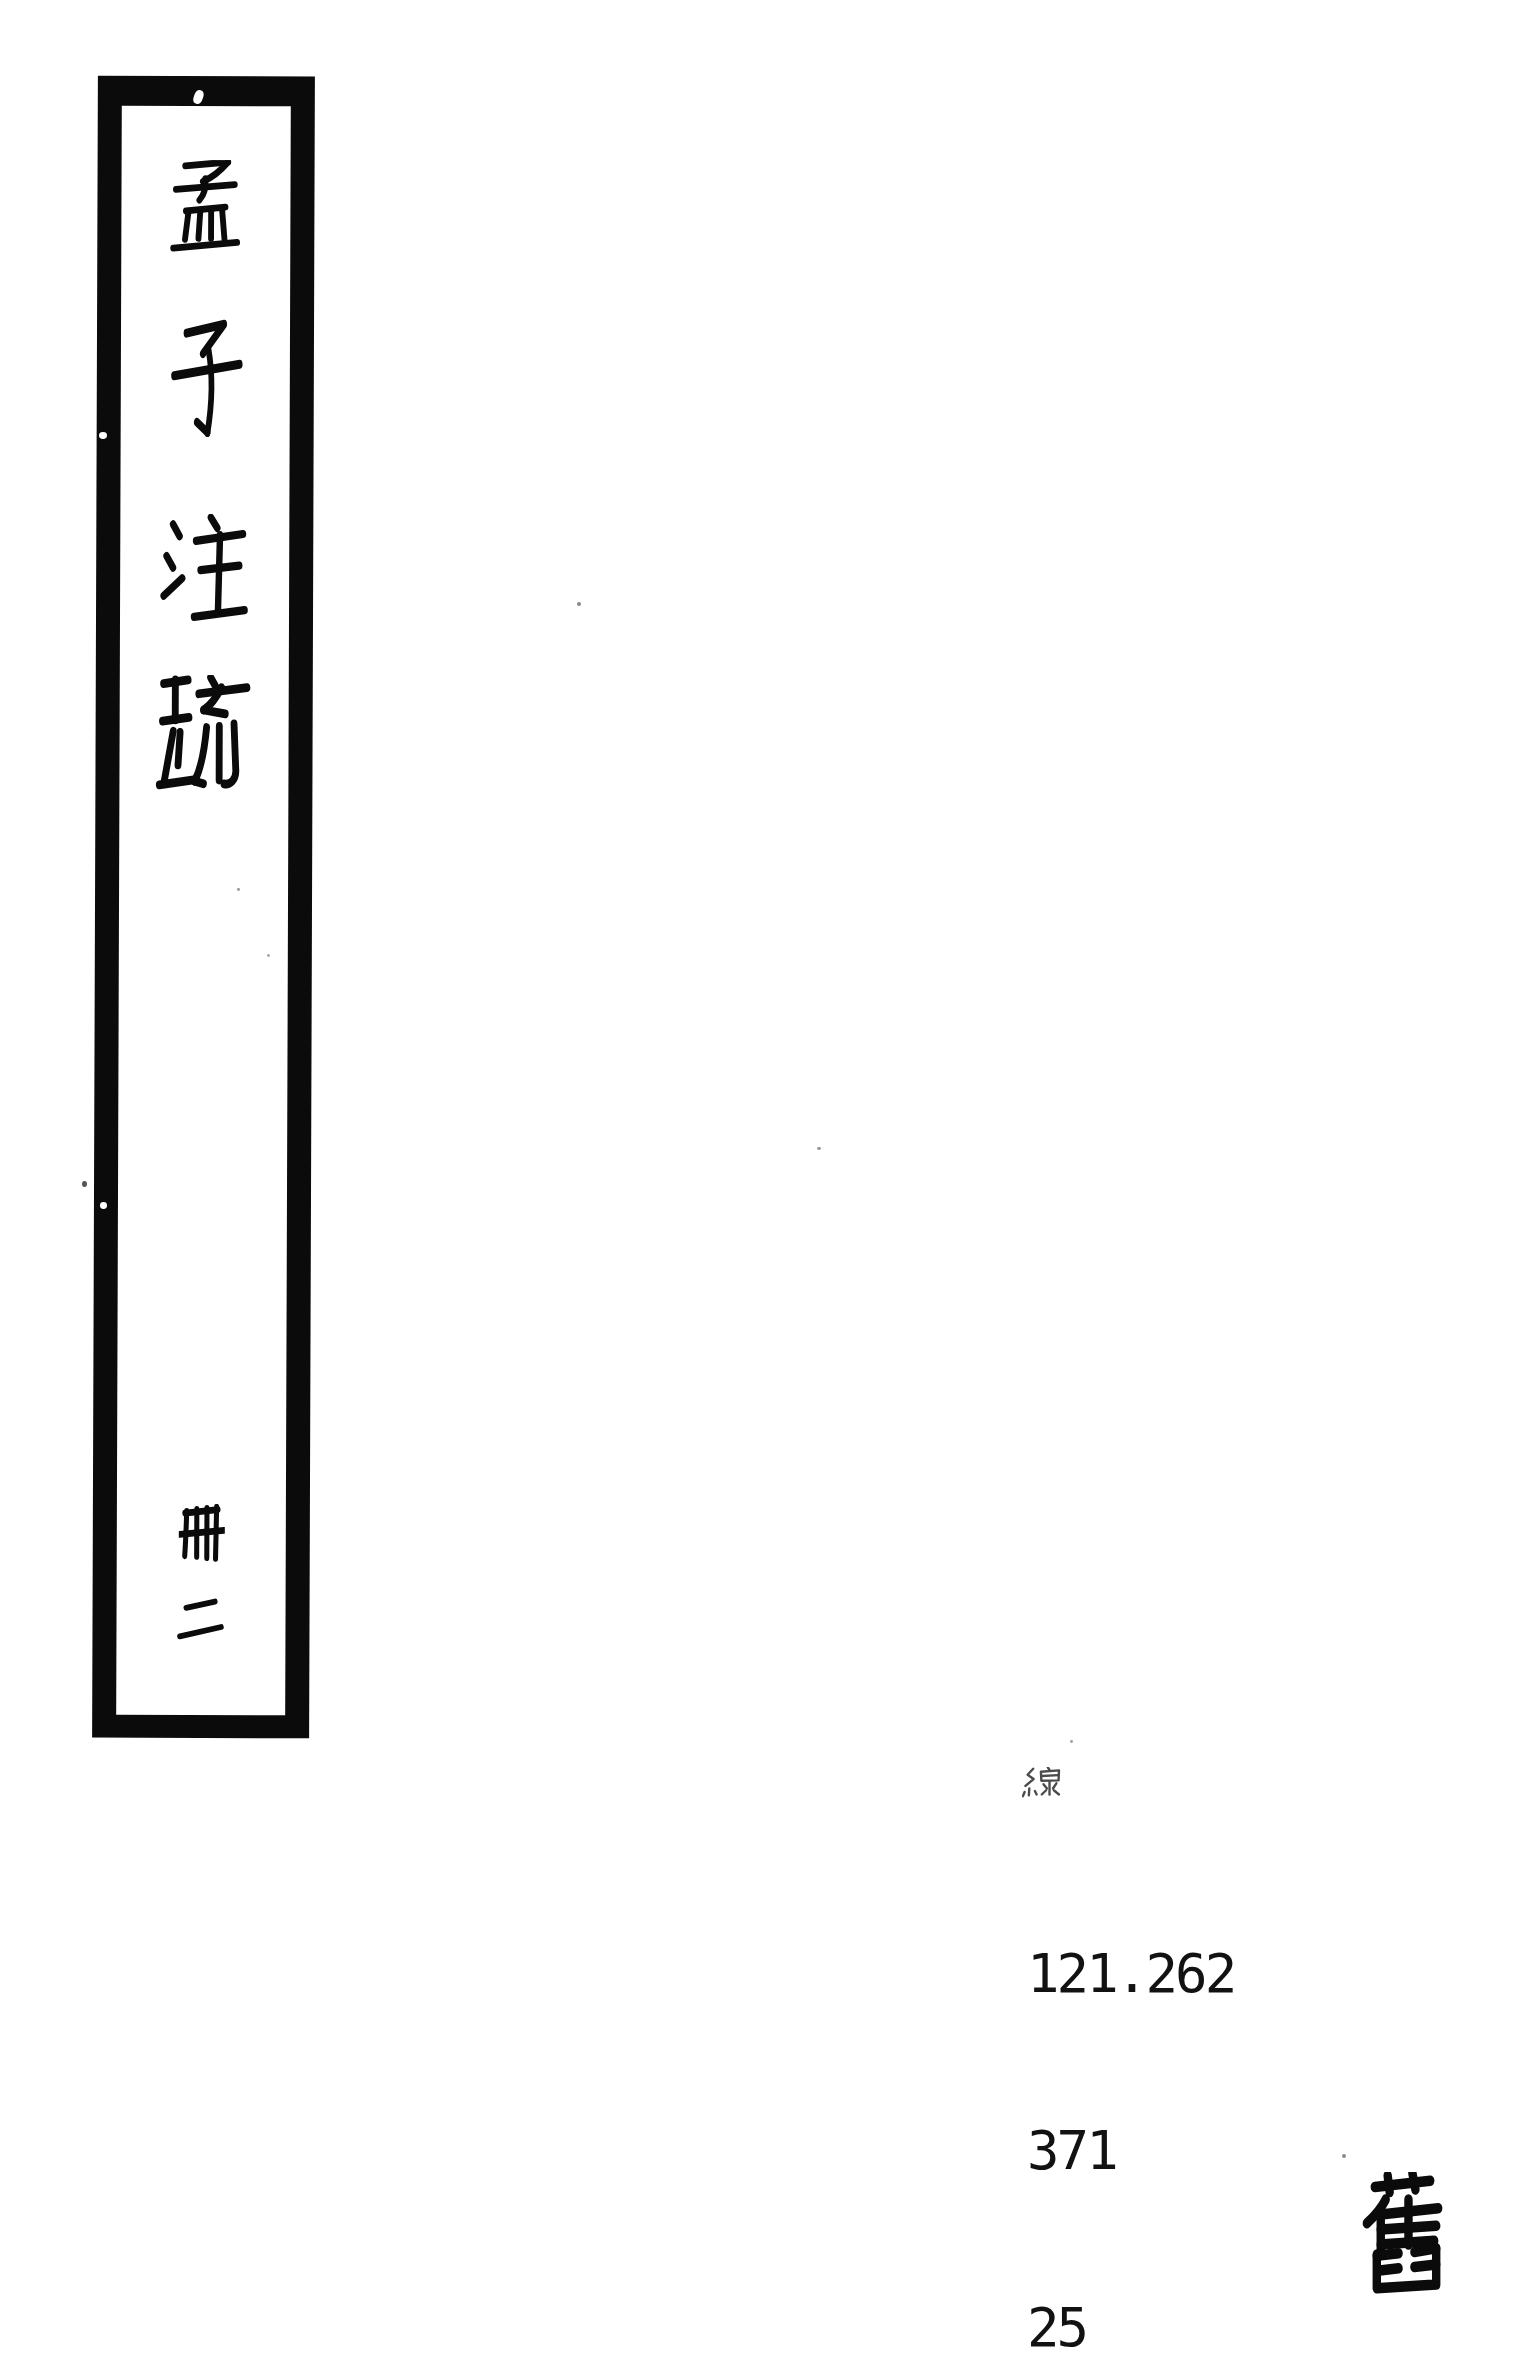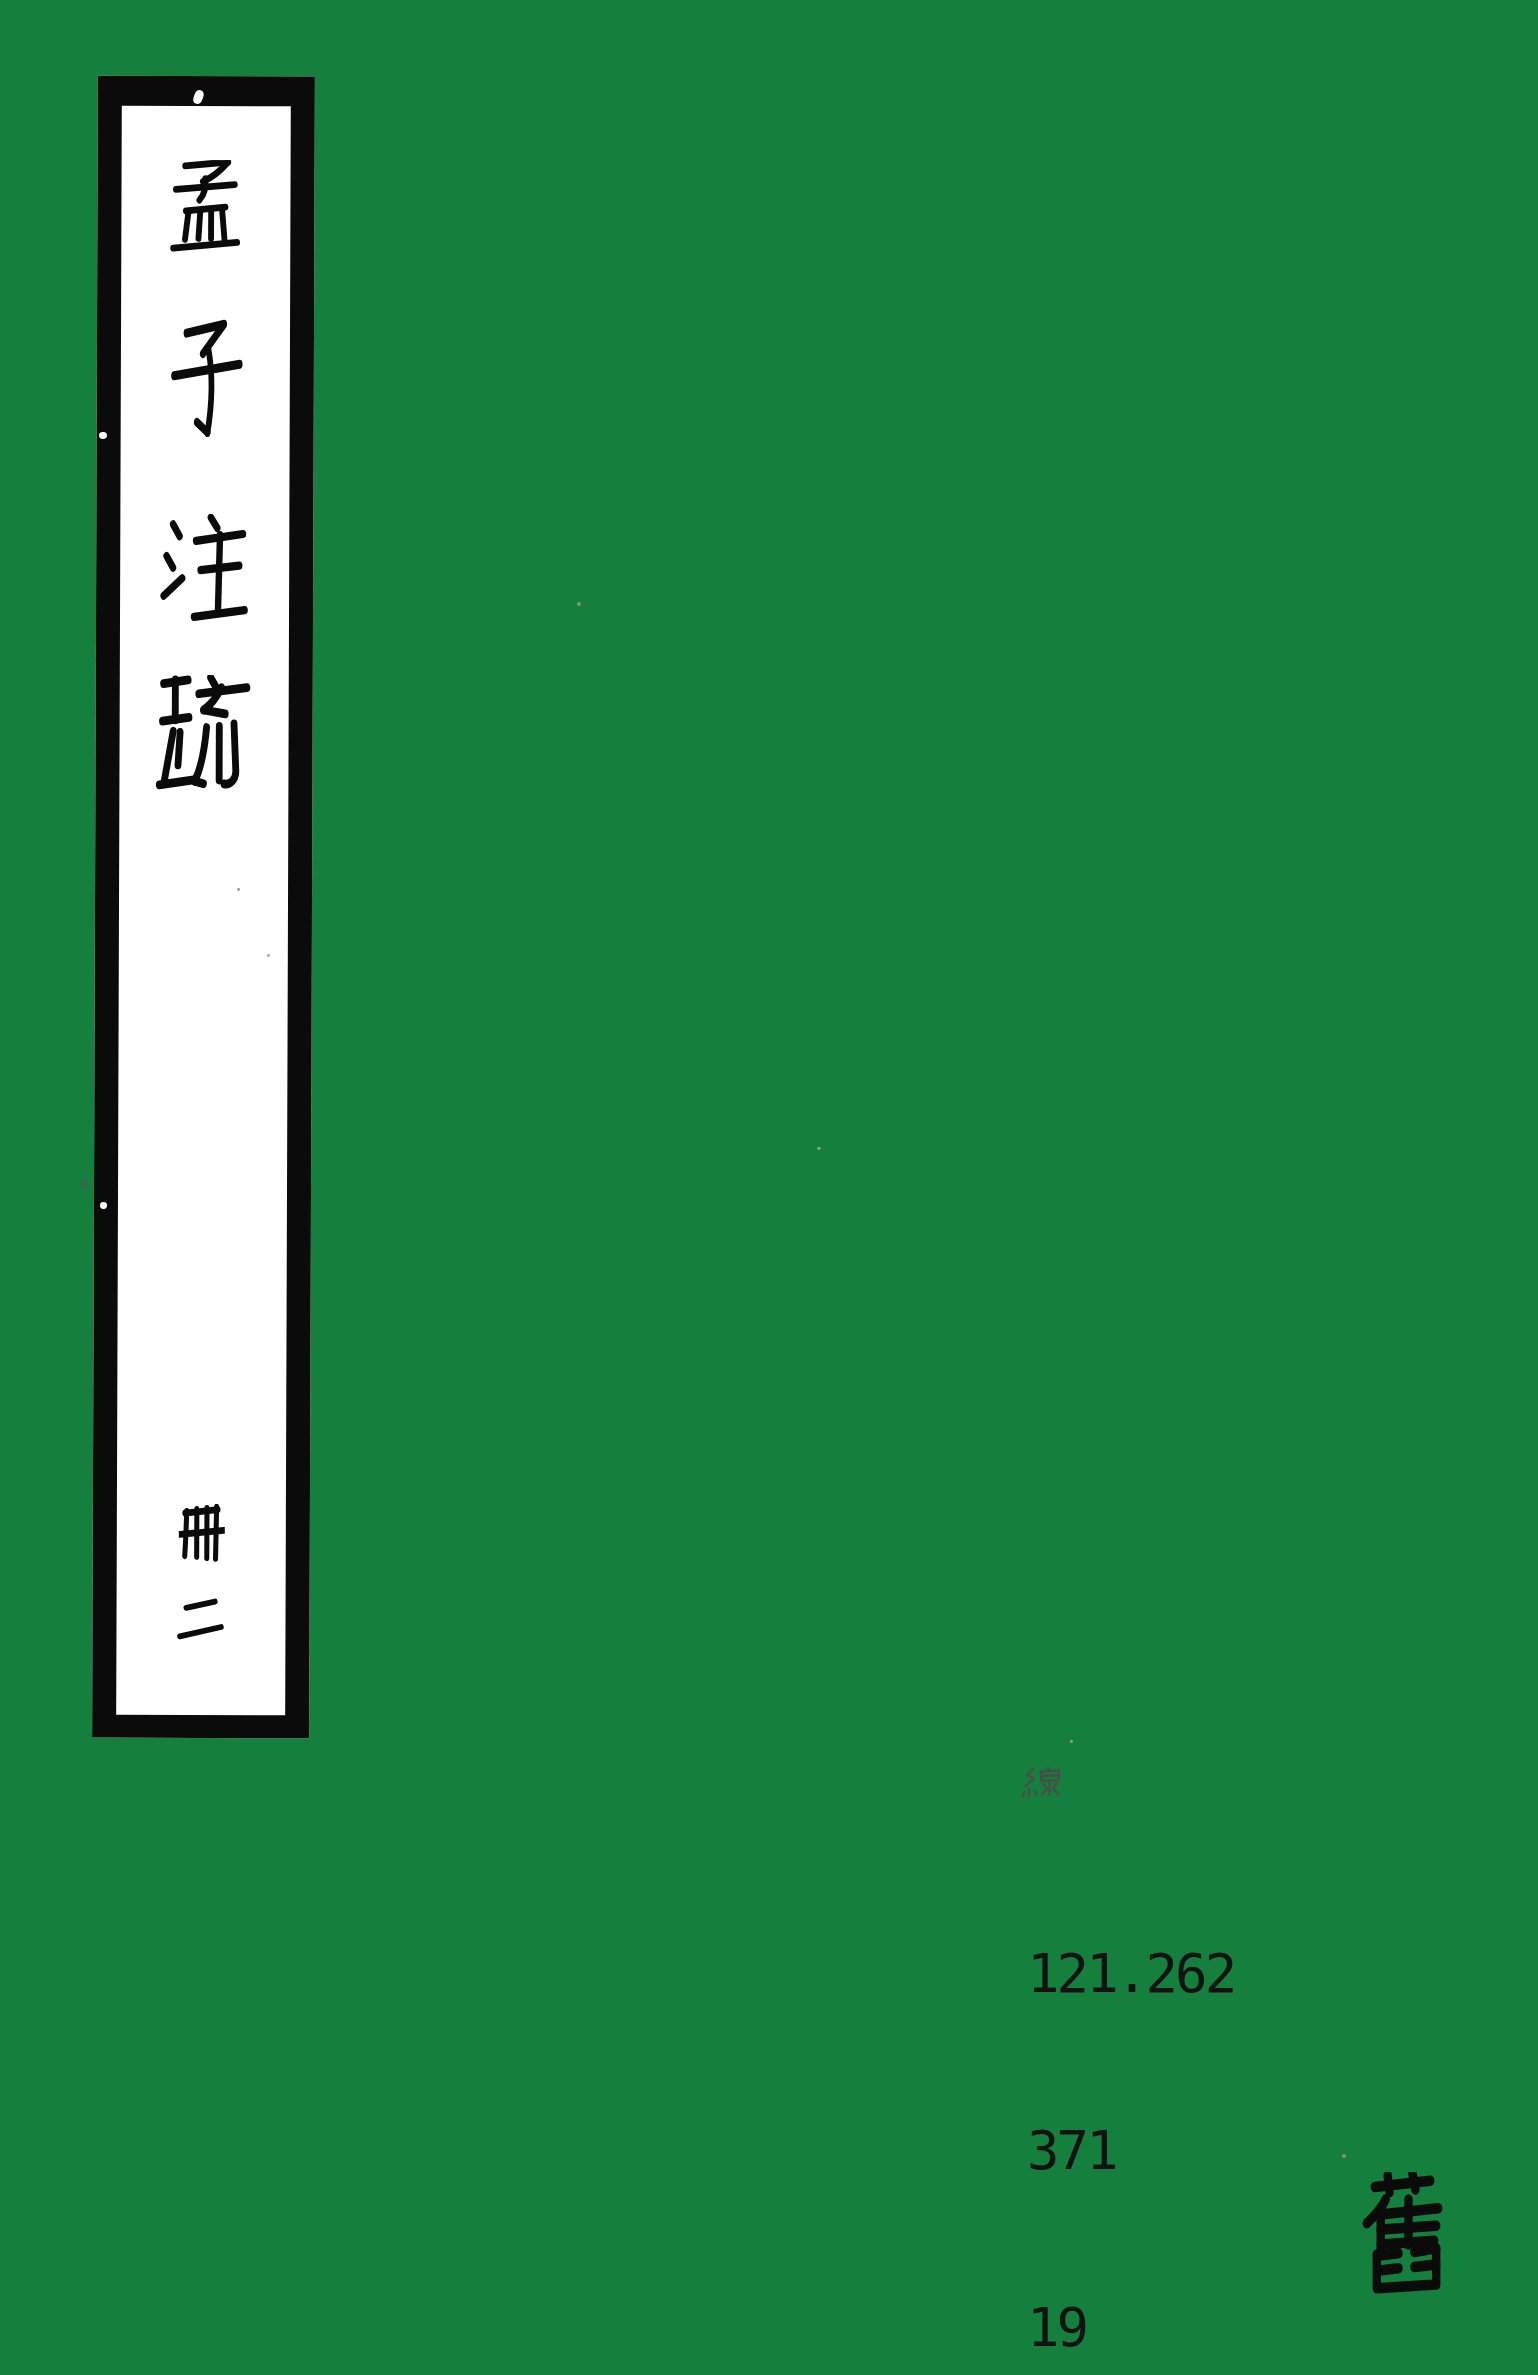--- a/index.html
+++ b/index.html
@@ -1,19 +1,19 @@
 <!DOCTYPE html>
 <html><head>
 <meta charset="utf-8">
 <style>
   html,body{margin:0;padding:0;background:#e8e8e8;}
   .page{
     position:relative;
     width:1539px;height:2376px;
-    background:#15803d;
+    background:#ffffff;
     overflow:hidden;
     font-family:"DejaVu Sans Mono", monospace;
   }
 
   
   .spine-box{
     position:absolute;
     left:95px;top:76px;
     width:217px;height:1662px;
     box-sizing:border-box;
@@ -172,21 +172,21 @@
       <path d="M50,40 L58,50"></path>
       <path d="M80,38 L72,50"></path>
       <path d="M46,64 L56,54"></path>
       <path d="M74,54 L86,64"></path>
     </svg>
   </div>
 
   <div class="callnum">
     <div class="cn-line">121.262</div>
     <div class="cn-line">371</div>
-    <div class="cn-line">19</div>
+    <div class="cn-line">25</div>
     
   </div>
 
   <div class="glyph ch-jiu" aria-label="舊">
     <svg viewBox="0 0 100 100" preserveAspectRatio="none">
       <path d="M32,3 L34,16"></path>
       <path d="M57,1 L60,14"></path>
       <path d="M19,12 L75,7"></path>
       <path d="M30,22 C25,30 18,36 11,41"></path>
       <path d="M25,34 L25,64"></path>

